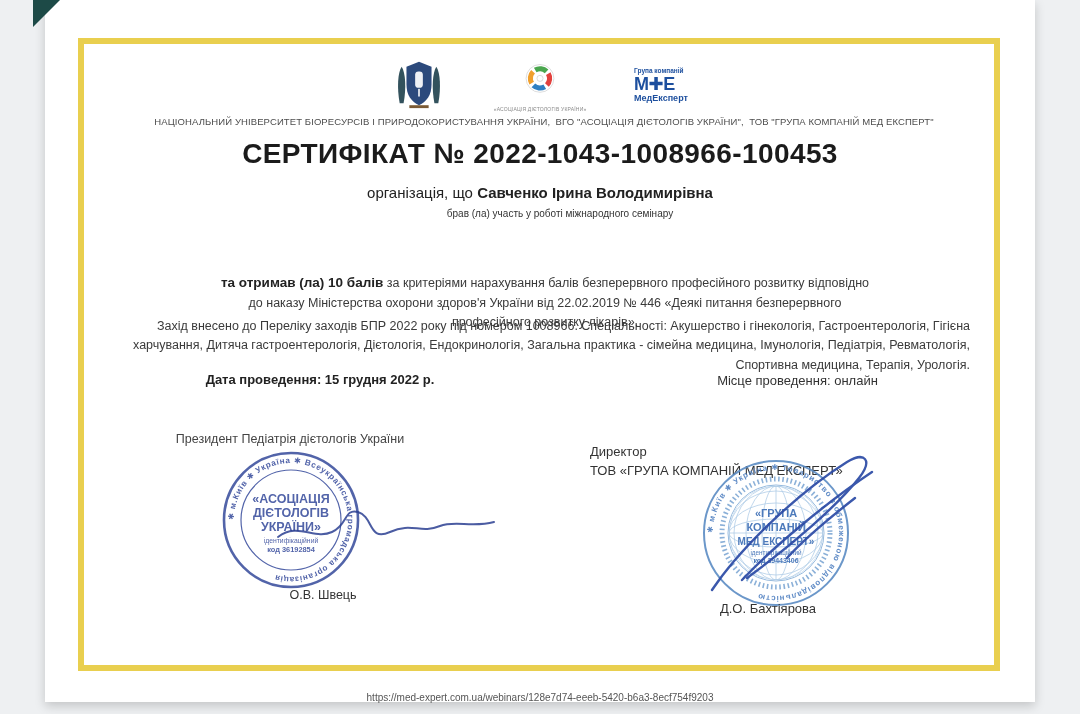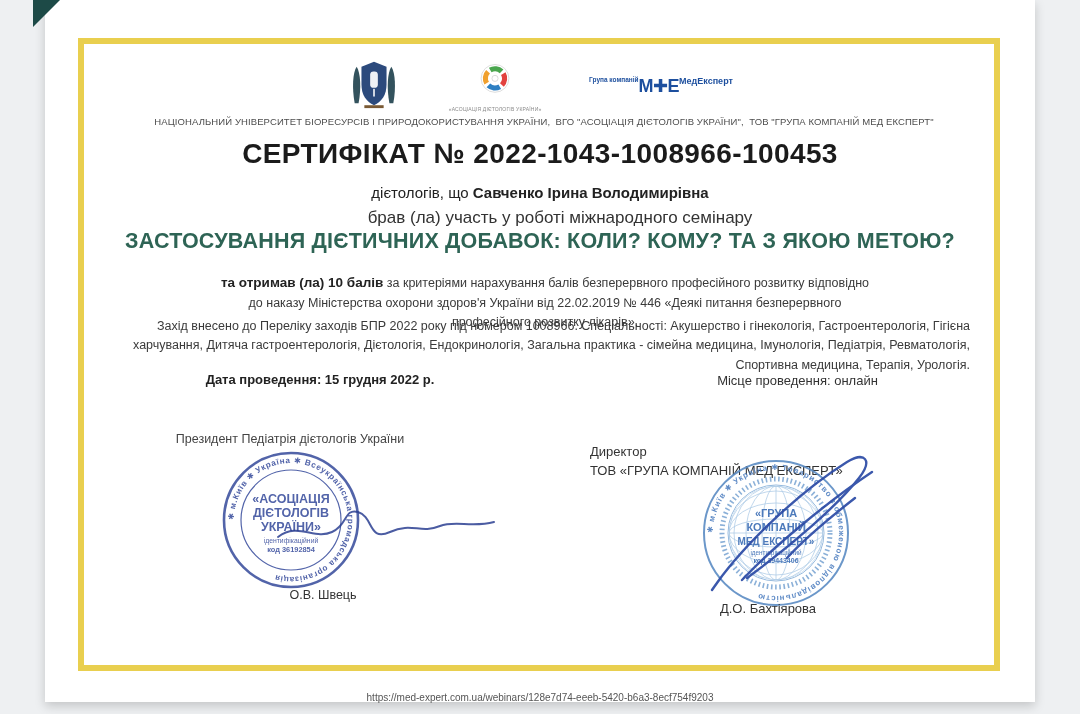--- a/index.html
+++ b/index.html
@@ -27,42 +27,42 @@
     position:absolute; left:33px; top:38px;
     width:922px; height:633px;
     border:6px solid #e9cf4f;
   }
   .logos {
     position:absolute; top:58px; left:0; width:100%; height:56px;
     display:flex; justify-content:center; align-items:center; gap:34px;
   }
   .assoc-logo { display:flex; flex-direction:column; align-items:center; width:120px; }
   .assoc-caption { font-size:5px; color:#8a8a8a; margin-top:1px; white-space:nowrap; letter-spacing:.2px; }
-  .mede-logo { display:flex; flex-direction:row; align-items:flex-start; line-height:1.05;justify-content:space-between; }
+  .mede-logo { display:flex; flex-direction:column; align-items:flex-start; line-height:1.05;justify-content:space-between; }
   .mede-group { font-size:6.5px; font-weight:bold; color:#1d4f9e; }
   .mede-mark { font-size:18px; font-weight:bold; color:#1d4f9e; letter-spacing:-.5px; }
   .mede-name { font-size:9px; font-weight:bold; color:#1d4f9e; }
   .institutions {
     position:absolute; top:116px; left:0; width:100%;
     text-align:center; font-size:9.5px; color:#4d4d4d; letter-spacing:.1px;
     white-space:pre;
     padding-left:8px;
   }
   .title {
     position:absolute; top:138px; left:0; width:100%;
     text-align:center; font-size:28px; font-weight:bold; color:#1b1b1b; letter-spacing:.4px;
   }
   .confirm {
     position:absolute; top:184px; left:0; width:100%;
     text-align:center; font-size:15px; color:#222;
   }
   .confirm b { font-weight:bold; }
   .participation {
     position:absolute; top:208px; left:0; width:100%;
-    text-align:center; font-size:17px; color:#333;padding-left:40px;
+    text-align:center; font-size:10px; color:#333;padding-left:40px;
   }
   .seminar {
     position:absolute; top:229px; left:0; width:100%;
     text-align:center; font-size:21.5px; font-weight:bold; color:#2e6455; letter-spacing:.2px;
   }
   .points {
     position:absolute; top:273px; left:175px; width:650px;
     text-align:center; font-size:12.5px; line-height:1.55; color:#3a3a3a;
   }
   .points b { font-size:13.5px; color:#222; }
@@ -140,25 +140,24 @@
       <span class="mede-group">Група компаній</span>
       <span class="mede-mark">М✚Е</span>
       <span class="mede-name">МедЕксперт</span>
     </span>
   </div>
 
   <div class="institutions">НАЦІОНАЛЬНИЙ УНІВЕРСИТЕТ БІОРЕСУРСІВ І ПРИРОДОКОРИСТУВАННЯ УКРАЇНИ,  ВГО "АСОЦІАЦІЯ ДІЄТОЛОГІВ УКРАЇНИ",  ТОВ "ГРУПА КОМПАНІЙ МЕД ЕКСПЕРТ"</div>
 
   <div class="title">СЕРТИФІКАТ № 2022-1043-1008966-100453</div>
 
-  <div class="confirm"><span>дієтологів, що </span><b>Савченко Ірина Володимирівна</b></div>
+  <div class="confirm"><span>організація, що </span><b>Савченко Ірина Володимирівна</b></div>
 
   <div class="participation">брав (ла) участь у роботі міжнародного семінару</div>
 
-  <div class="seminar">ЗАСТОСУВАННЯ ДІЄТИЧНИХ ДОБАВОК: КОЛИ? КОМУ? ТА З ЯКОЮ МЕТОЮ?</div>
 
   <div class="points"><b>та отримав (ла) 10 балів</b><span> за критеріями нарахування балів безперервного професійного розвитку відповідно до наказу Міністерства охорони здоров'я України від 22.02.2019 № 446 «Деякі питання безперервного професійного розвитку лікарів».</span></div>
 
   <div class="registry">Захід внесено до Переліку заходів БПР 2022 року під номером 1008966. Спеціальності: Акушерство і гінекологія, Гастроентерологія, Гігієна харчування, Дитяча гастроентерологія, Дієтологія, Ендокринологія, Загальна практика - сімейна медицина, Імунологія, Педіатрія, Ревматологія, Спортивна медицина, Терапія, Урологія.</div>
 
   <div class="date-line">Дата проведення: 15 грудня 2022 р.</div>
   <div class="place-line">Місце проведення: онлайн</div>
 
   <div class="sig-left-title">Президент Педіатрія дієтологів України</div>
   <div class="sig-right-title">

